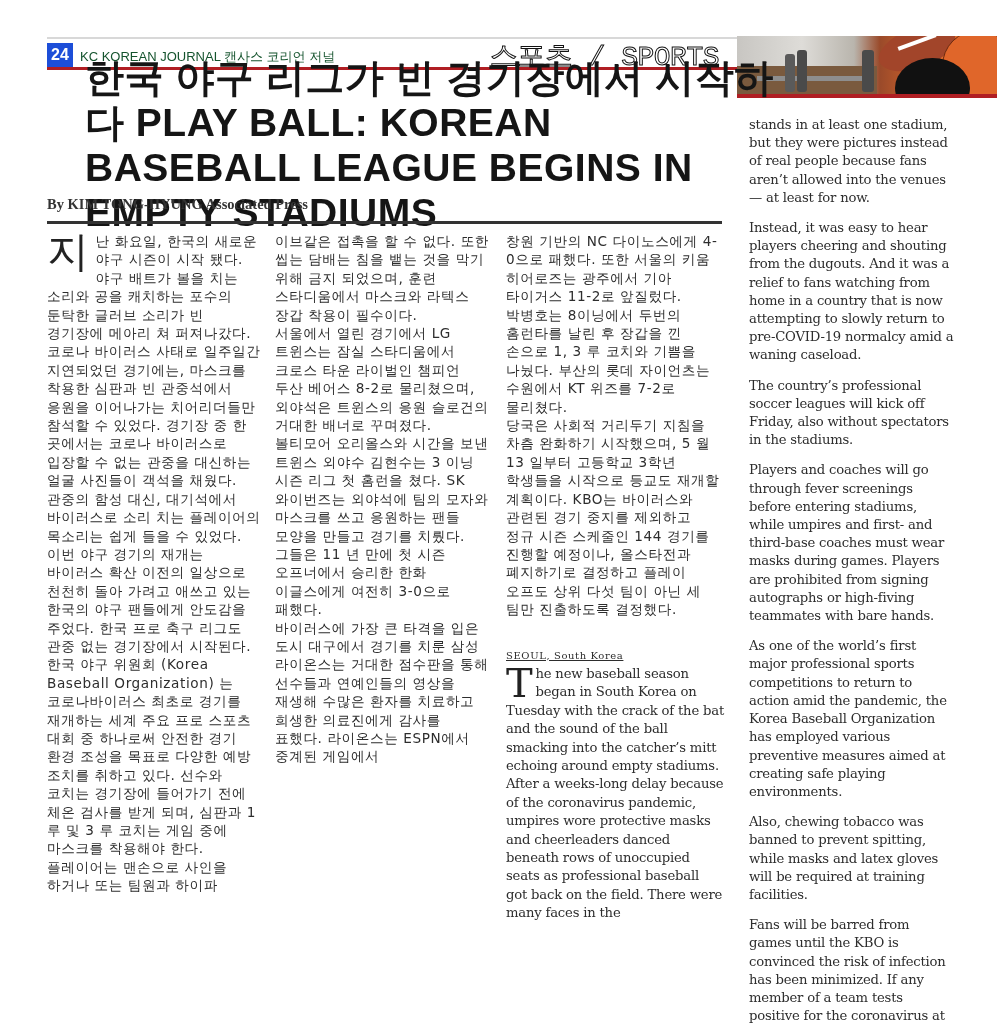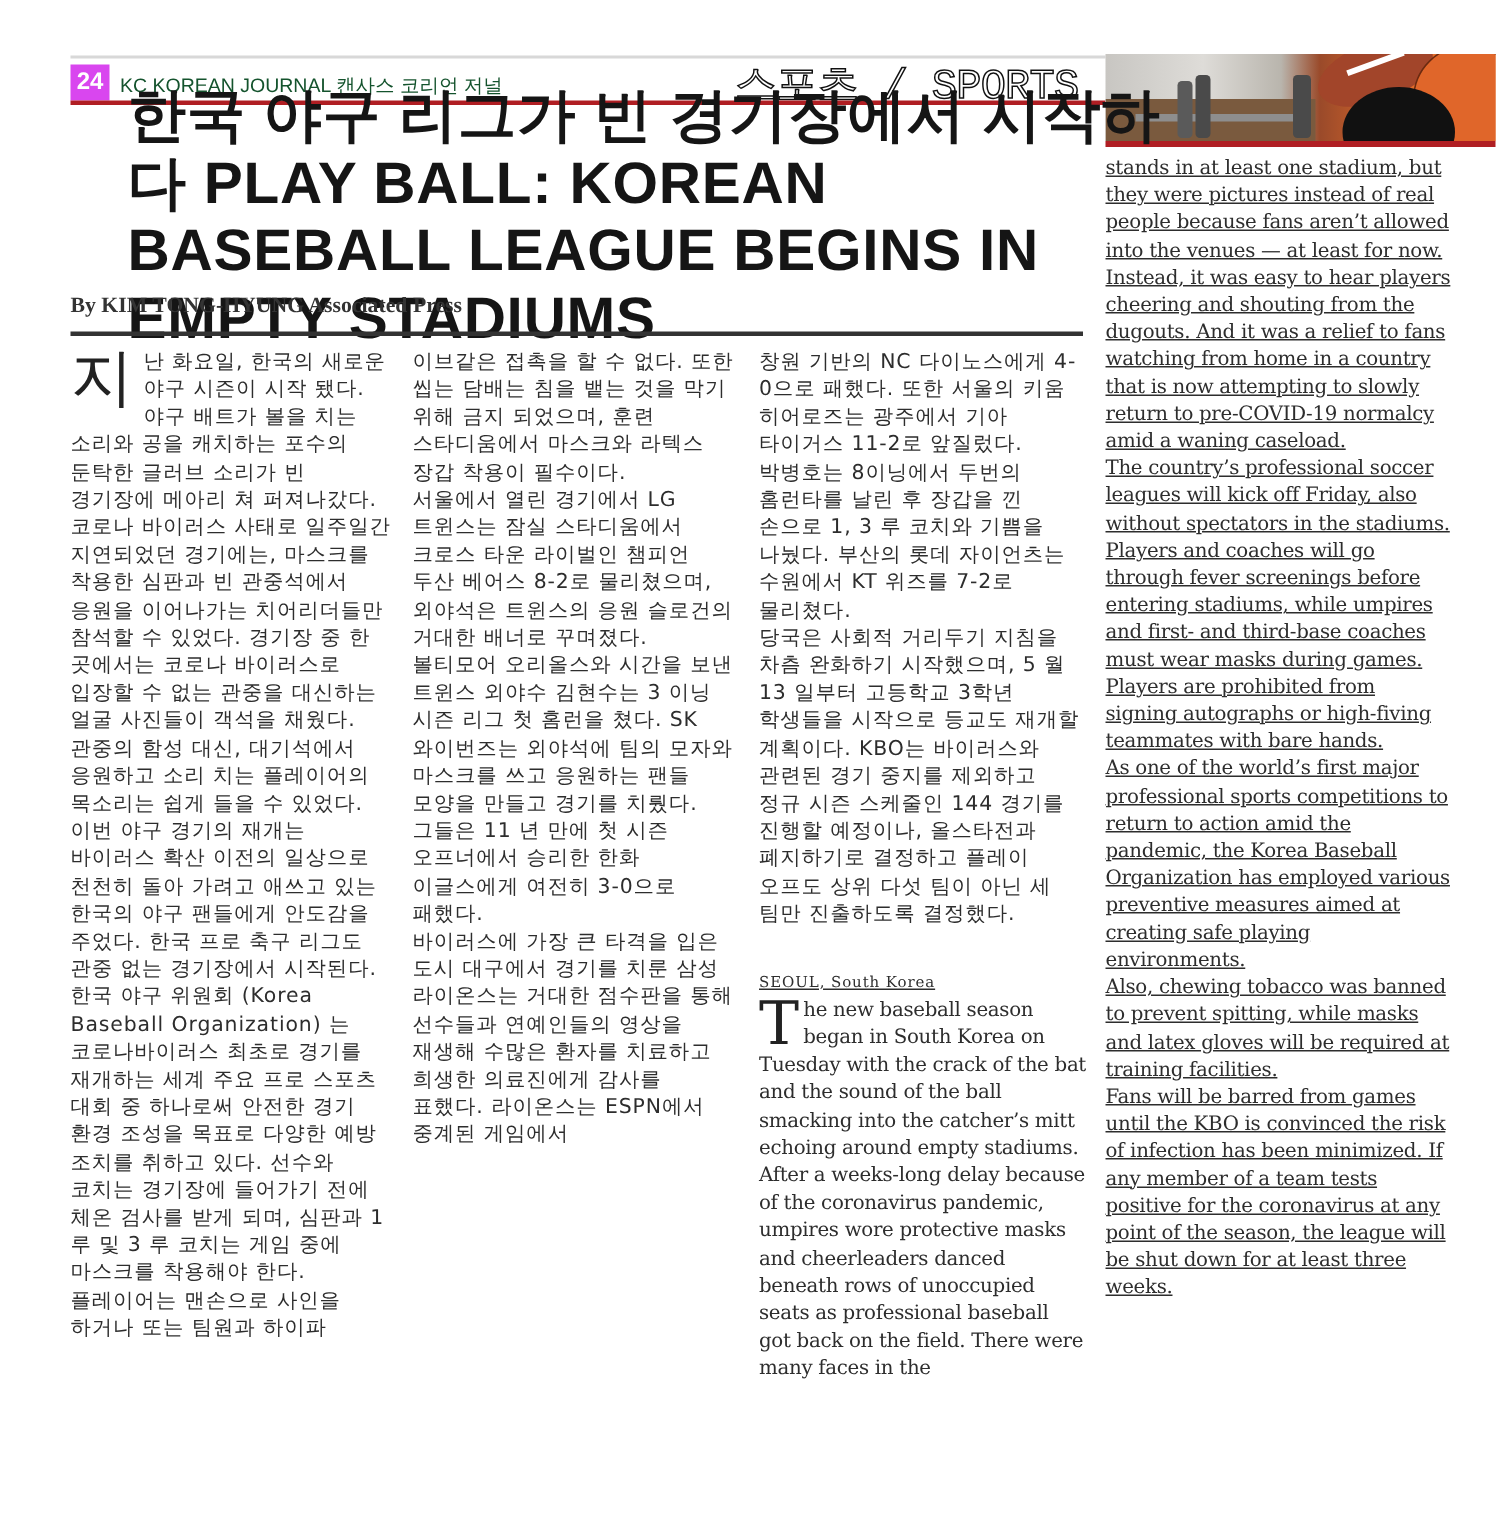--- a/index.html
+++ b/index.html
@@ -1,19 +1,19 @@
 <!DOCTYPE html>
 <html><head>
 <meta charset="utf-8">
 <style>
   html, body { margin:0; padding:0; background:#ffffff; }
   body { width:997px; height:1023px; position:relative; overflow:hidden; font-family:"DejaVu Serif", serif; color:#2a2a2a; }
 
   .header-bar { position:absolute; left:47px; top:37px; width:690px; height:28px; border-top:2px solid #d8d8d8; }
-  .page-num { position:absolute; left:0; top:4px; width:26px; height:24px; background:#d946ef; color:#fff; font-family:"Liberation Sans", sans-serif; font-weight:bold; font-size:16px; line-height:24px; text-align:center; }
+  .page-num { position:absolute; left:0; top:4px; width:26px; height:24px; background:#1d4ed8; color:#fff; font-family:"Liberation Sans", sans-serif; font-weight:bold; font-size:16px; line-height:24px; text-align:center; }
   .pub-name { position:absolute; left:33px; top:9px; font-family:"Liberation Sans", sans-serif; font-size:13px; color:#14532d; white-space:nowrap; }
   .section-label { position:absolute; right:18px; top:-2px; font-family:Liberation Mono, monospace; font-size:28px; color:#fff; -webkit-text-stroke:1px #111; letter-spacing:-0.5px; white-space:nowrap; }
   .section-label .kor { text-decoration:underline; text-decoration-color:#111; text-decoration-thickness:1px; text-underline-offset:3px; }
   .red-rule { position:absolute; left:47px; top:67px; width:690px; height:3px; background:#b01e23; }
 
   .photo { position:absolute; left:737px; top:36px; width:260px; height:58px; overflow:hidden; background:linear-gradient(90deg,#c8c6c2 0%,#dedcd8 25%,#b9b5ad 45%,#9a4a2a 55%,#e06a2a 75%,#e8752e 100%); border-bottom:4px solid #b01e23; }
   .photo .table-edge { position:absolute; left:0; top:30px; width:140px; height:28px; background:#7a5a3e; }
   .photo .dumbbell-bar { position:absolute; left:20px; top:40px; width:110px; height:5px; background:#8e8e8e; }
   .photo .plate1 { position:absolute; left:48px; top:18px; width:10px; height:38px; background:#5a5a5a; border-radius:3px; }
   .photo .plate2 { position:absolute; left:60px; top:14px; width:10px; height:42px; background:#4a4a4a; border-radius:3px; }
@@ -32,21 +32,21 @@
   .col p { margin:0; }
   #col1 { left:47px; }
   #col2 { left:275px; }
   #col3 { left:506px; }
   .dropcap-ko { float:left; font-size:42px; line-height:36px; margin:2px 6px 0 0; color:#222; font-family:"DejaVu Sans", sans-serif; }
   .dateline { margin-top:28px !important; font-family:"DejaVu Serif", serif; font-size:10px;text-decoration:underline; }
   .col3-en { font-family:"DejaVu Serif", serif; font-size:13.2px; line-height:18.4px; letter-spacing:-0.2px; }
   .dropcap-en { float:left; font-size:40px; line-height:32px; margin:2px 3px 0 0; color:#222; font-family:"DejaVu Serif", serif; }
 
   #col4 { position:absolute; left:737px; top:104px; width:230px; font-family:"DejaVu Serif", serif; font-size:13.2px; line-height:18.2px; letter-spacing:-0.2px; color:#2d2d2d; }
-  #col4 p { margin:0;text-decoration:underline; }
+  #col4 p { margin:12px; }
 </style>
 </head>
 <body>
 
 <div class="header-bar">
   <div class="page-num">24</div>
   <div class="pub-name">KC KOREAN JOURNAL 캔사스 코리언 저널</div>
   <div class="section-label"><span class="kor">스포츠</span><span> / </span><span>SPORTS</span></div>
 </div>
 <div class="red-rule"></div>
@@ -62,21 +62,21 @@
   <div class="basketball"></div>
   <div class="blackball"></div>
 </div>
 
 <div class="headline">한국 야구 리그가 빈 경기장에서 시작하다   PLAY BALL: KOREAN BASEBALL LEAGUE BEGINS IN EMPTY STADIUMS</div>
 <div class="byline">By KIM TONG-HYUNG Associated Press</div>
 <div class="head-rule"></div>
 
 <div class="col ko" id="col1">
   <p><span class="dropcap-ko">지</span><span>난 화요일, 한국의 새로운 야구 시즌이 시작 됐다. 야구 배트가 볼을 치는 소리와 공을 캐치하는 포수의 둔탁한 글러브 소리가 빈 경기장에 메아리 쳐 퍼져나갔다. 코로나 바이러스 사태로 일주일간 지연되었던 경기에는, 마스크를 착용한 심판과 빈 관중석에서 응원을 이어나가는 치어리더들만 참석할 수 있었다. 경기장 중 한 곳에서는 코로나 바이러스로 입장할 수 없는 관중을 대신하는 얼굴 사진들이 객석을 채웠다.</span></p>
-  <p>관중의 함성 대신, 대기석에서 응원하고 소리 치는 플레이어의 목소리는 쉽게 들을 수 있었다. 이번 야구 경기의 재개는 바이러스 확산 이전의 일상으로 천천히 돌아 가려고 애쓰고 있는 한국의 야구 팬들에게 안도감을 주었다. 한국 프로 축구 리그도 관중 없는 경기장에서 시작된다.</p>
+  <p>관중의 함성 대신, 대기석에서 바이러스로 소리 치는 플레이어의 목소리는 쉽게 들을 수 있었다. 이번 야구 경기의 재개는 바이러스 확산 이전의 일상으로 천천히 돌아 가려고 애쓰고 있는 한국의 야구 팬들에게 안도감을 주었다. 한국 프로 축구 리그도 관중 없는 경기장에서 시작된다.</p>
   <p>한국 야구 위원회 (Korea Baseball Organization) 는 코로나바이러스 최초로 경기를 재개하는 세계 주요 프로 스포츠 대회 중 하나로써 안전한 경기 환경 조성을 목표로 다양한 예방 조치를 취하고 있다. 선수와 코치는 경기장에 들어가기 전에 체온 검사를 받게 되며, 심판과 1 루 및 3 루 코치는 게임 중에 마스크를 착용해야 한다. 플레이어는 맨손으로 사인을 하거나 또는 팀원과 하이파</p>
 </div>
 
 <div class="col ko" id="col2">
   <p>이브같은 접촉을 할 수 없다. 또한 씹는 담배는 침을 뱉는 것을 막기 위해 금지 되었으며, 훈련 스타디움에서 마스크와 라텍스 장갑 착용이 필수이다.</p>
   <p>서울에서 열린 경기에서 LG 트윈스는 잠실 스타디움에서 크로스 타운 라이벌인 챔피언 두산 베어스 8-2로 물리쳤으며, 외야석은 트윈스의 응원 슬로건의 거대한 배너로 꾸며졌다. 볼티모어 오리올스와 시간을 보낸 트윈스 외야수 김현수는 3 이닝 시즌 리그 첫 홈런을 쳤다. SK 와이번즈는 외야석에 팀의 모자와 마스크를 쓰고 응원하는 팬들 모양을 만들고 경기를 치뤘다. 그들은 11 년 만에 첫 시즌 오프너에서 승리한 한화 이글스에게 여전히 3-0으로 패했다.</p>
   <p>바이러스에 가장 큰 타격을 입은 도시 대구에서 경기를 치룬 삼성 라이온스는 거대한 점수판을 통해 선수들과 연예인들의 영상을 재생해 수많은 환자를 치료하고 희생한 의료진에게 감사를 표했다. 라이온스는 ESPN에서 중계된 게임에서</p>
 </div>
 
 <div class="col ko" id="col3">

